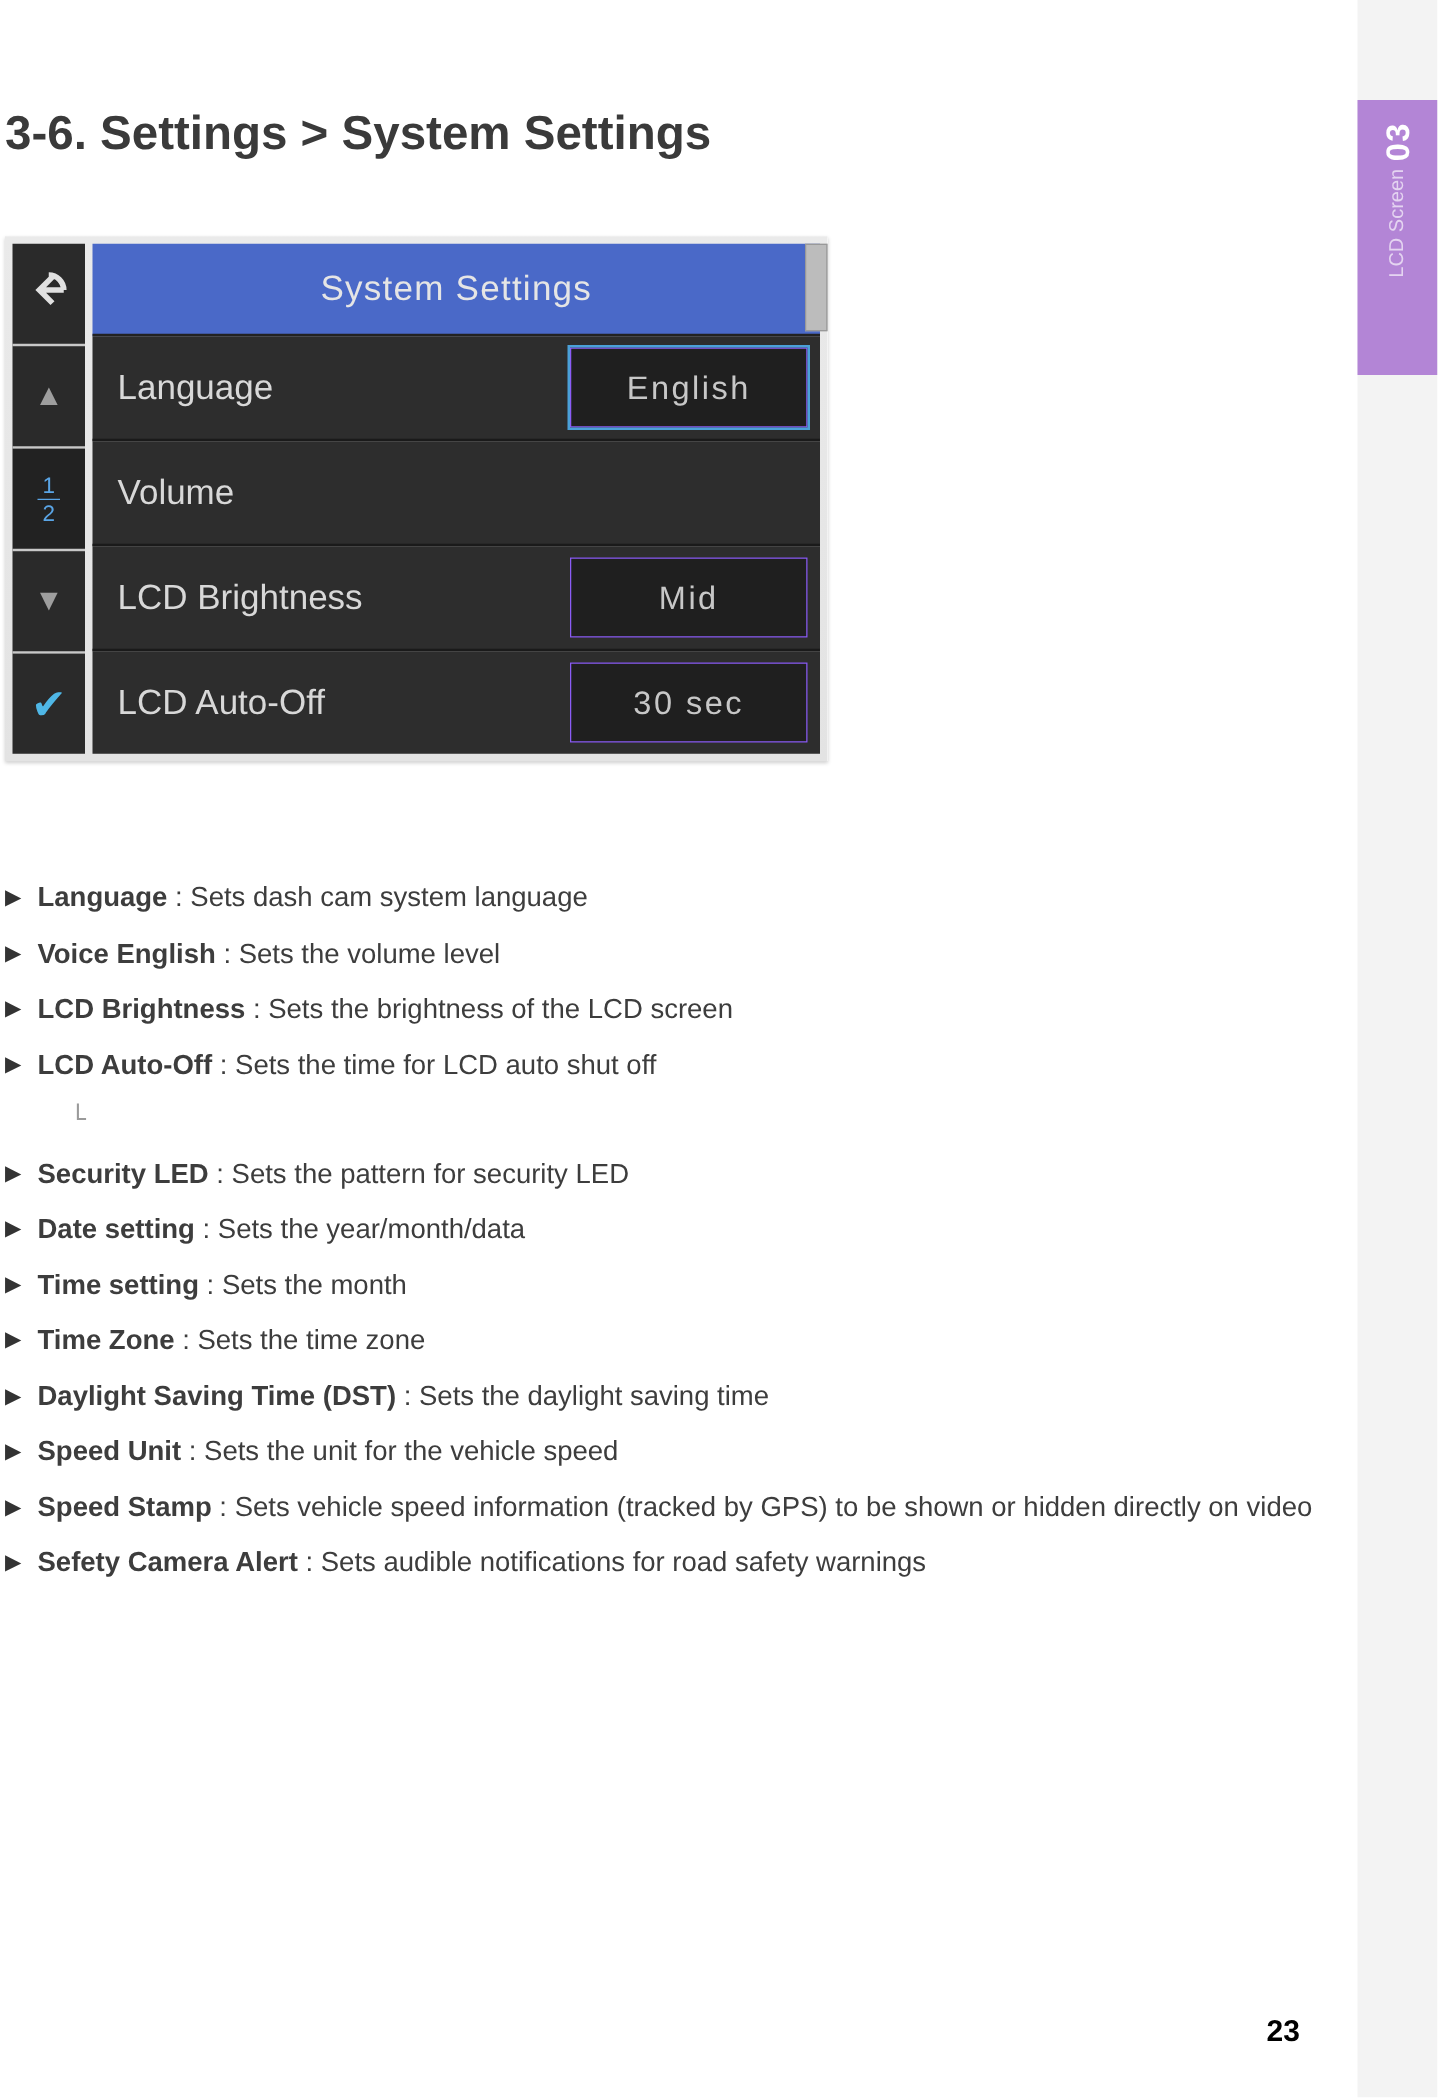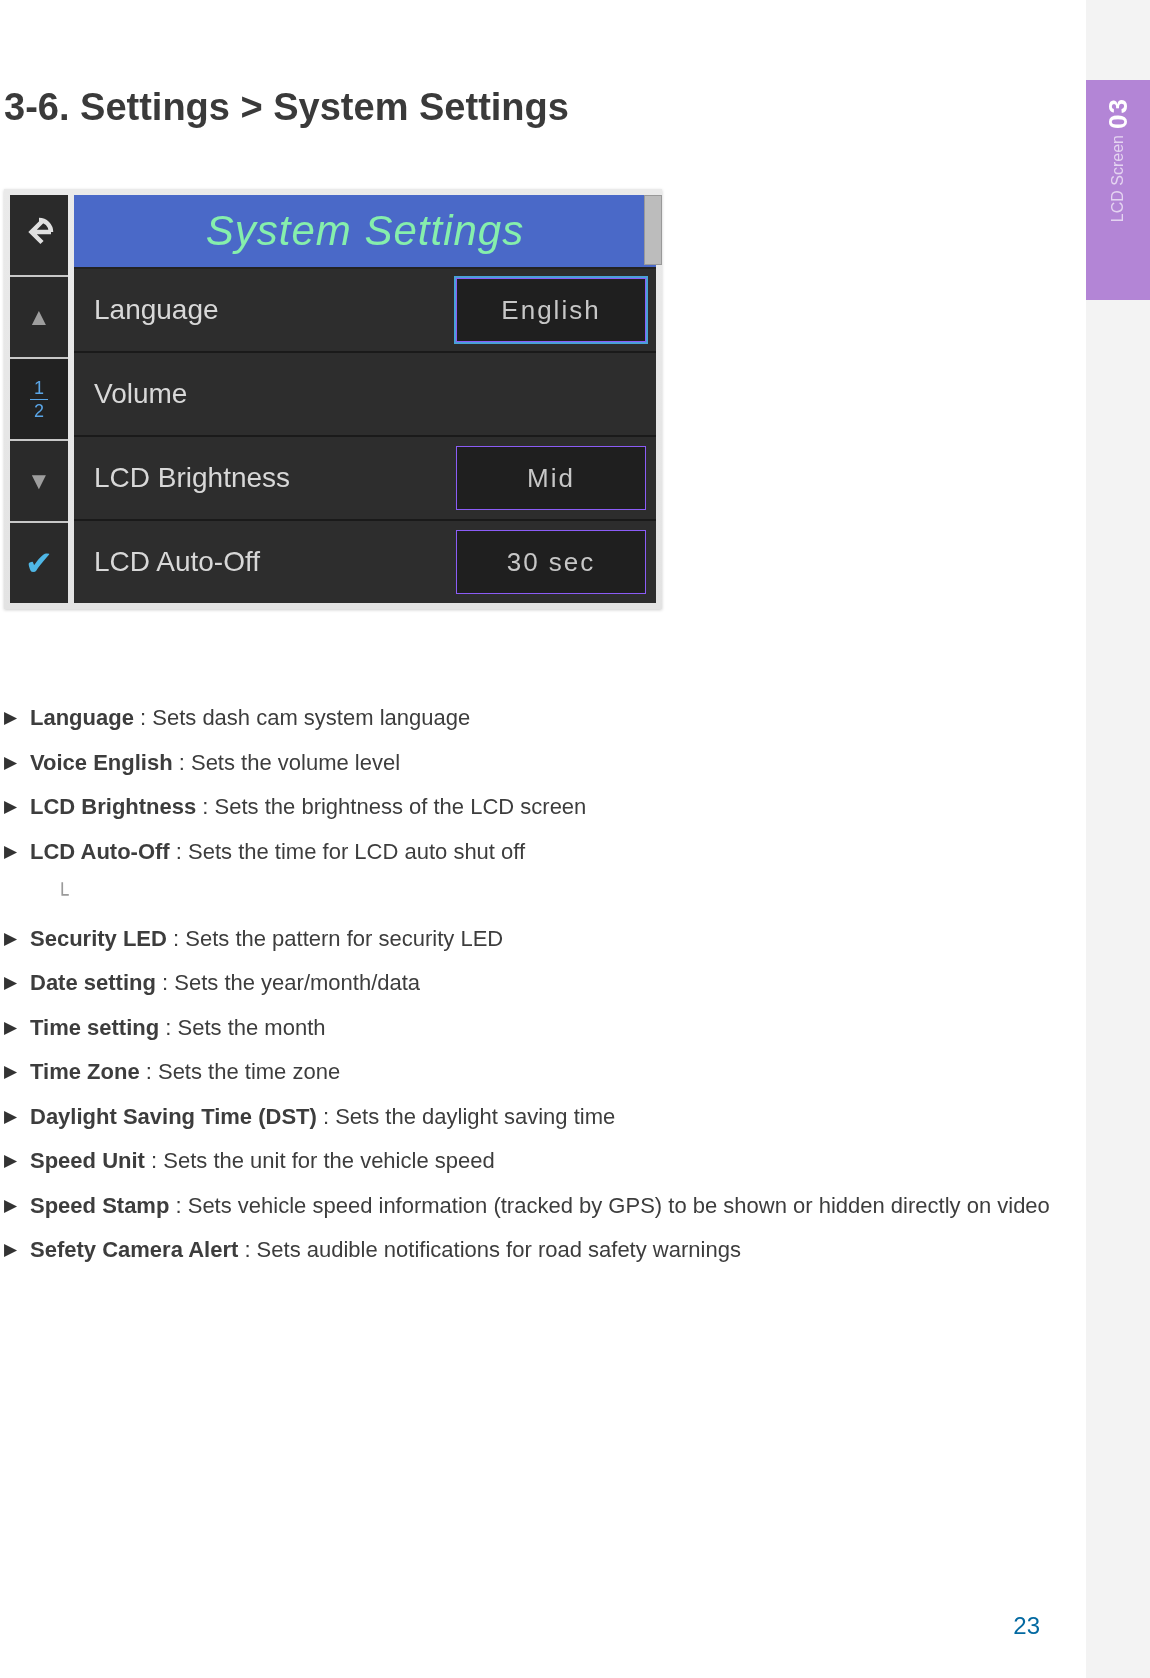--- a/index.html
+++ b/index.html
@@ -108,29 +108,28 @@
     left: 70px;
     top: 6px;
     right: 6px;
     height: 408px;
     display: flex;
     flex-direction: column;
   }
   .title-bar {
     height: 74px;
     background: #4a69c8;
-    color: #86efac;
-    font-size: 42px;
+    color: #e5e5e5;
+    font-size: 28px;
     font-weight: 400;
     display: flex;
     align-items: center;
     justify-content: center;
     border-bottom: 2px solid #222;
     letter-spacing: 1px;
-    font-style: italic;
   }
   .menu-row {
     flex: 1;
     display: flex;
     align-items: center;
     background: #2d2d2d;
     border-bottom: 2px solid #1a1a1a;
     color: #d8d8d8;
     font-size: 28px;
     padding-left: 20px;
@@ -189,22 +188,22 @@
     font-size: 21px;
     margin: 2px 0 6px 52px;
     display: flex;
   }
   .subnote .sub-mark { margin-right: 6px; font-family: monospace; }
   .page-number {
     position: absolute;
     bottom: 38px;
     right: 110px;
     font-size: 24px;
-    font-weight: 400;
-    color: #0369a1;
+    font-weight: 700;
+    color: #000000;
   }
 </style>
 </head>
 <body>
 
 <div class="page-bg"></div>
 
 <div class="side-tab">
   <span class="num">03</span>
   <span class="txt">LCD Screen</span>

